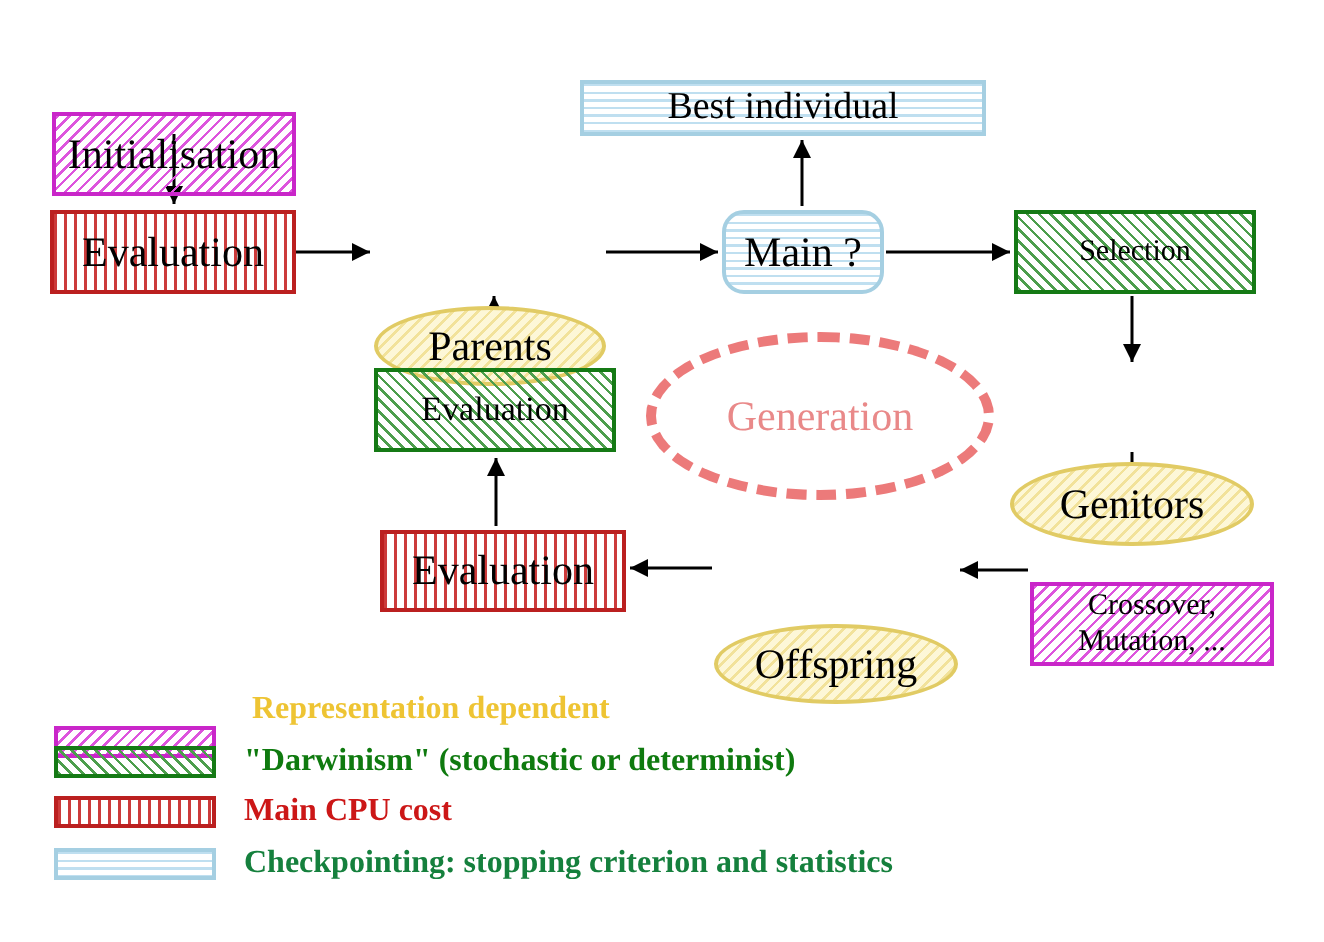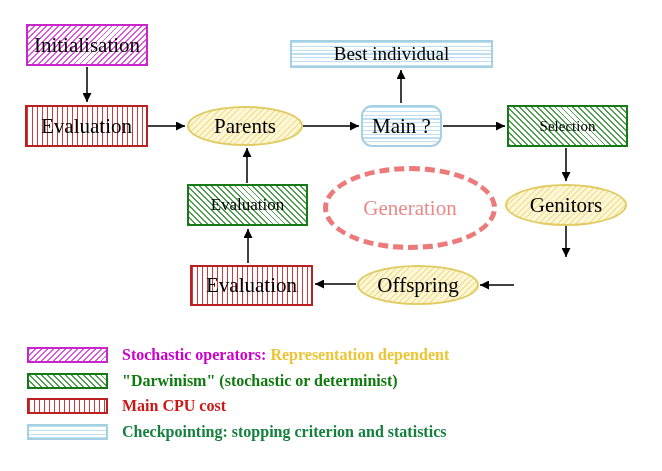--- a/index.html
+++ b/index.html
@@ -8,37 +8,39 @@
     font-family:"Liberation Serif","DejaVu Serif",serif;
   }
   .node{
     position:absolute;display:flex;align-items:center;justify-content:center;
     color:#000;box-sizing:border-box;text-align:center;white-space:nowrap;
   }
   
   .hatch-magenta{
     border:2px solid #c926c9;
     background-image:repeating-linear-gradient(135deg,#dd55dd 0,#dd55dd 1.3px,transparent 1.3px,transparent 4.2px);
+    margin-top:32px;
   }
   .hatch-green{
     border:2px solid #157a15;
     background-image:repeating-linear-gradient(45deg,#4d9e4d 0,#4d9e4d 1.3px,transparent 1.3px,transparent 4.2px);
   }
   .stripe-red{
     border:2px solid #bb2020;
     background-image:repeating-linear-gradient(90deg,#cc3b3b 0,#cc3b3b 1.4px,transparent 1.4px,transparent 5px);
   }
   .stripe-cyan{
     border:2px solid #a5cfe2;
     background-image:repeating-linear-gradient(180deg,#bfdff0 0,#bfdff0 1.2px,transparent 1.2px,transparent 3.8px);
   }
   .ellipse-yellow{
     border:2px solid #e1cb64;border-radius:50%;
     background-color:#fdf7d7;
     background-image:repeating-linear-gradient(135deg,#f2e29a 0,#f2e29a 1.4px,transparent 1.4px,transparent 4.4px);
+    margin-top:47px;
   }
   .generation-ellipse{
     border:5px dashed #ec7a7a;border-radius:50%;color:#e98989;background:transparent;
   }
   
   #n-initialisation{left:26px;top:24px;width:122px;height:42px;font-size:21px;}
   #n-evaluation-top{left:25px;top:105px;width:123px;height:42px;font-size:21px;}
   #n-parents{left:187px;top:106px;width:116px;height:40px;font-size:21px;}
   #n-best-individual{left:290px;top:40px;width:203px;height:28px;font-size:19px;}
   #n-stop{left:361px;top:105px;width:81px;height:42px;font-size:21px;border-radius:11px;}
@@ -129,24 +131,27 @@
   </div>
 
   <div id="n-evaluation-bottom" class="node stripe-red">
     <span>Evaluation</span>
   </div>
 
   <div id="n-offspring" class="node ellipse-yellow">
     <span>Offspring</span>
   </div>
 
+  <div id="n-crossover" class="node hatch-magenta">
+    <span>Crossover,</span>
+    <span>Mutation, ...</span>
+  </div>
 
   <div id="legend-row-1" class="legend-row">
     <div class="swatch hatch-magenta"></div>
-    <span class="lg-magenta">Stochastic operators:</span>
     <span class="lg-gold">Representation dependent</span>
   </div>
 
   <div id="legend-row-2" class="legend-row">
     <div class="swatch hatch-green"></div>
     <span class="lg-green">"Darwinism" (stochastic or determinist)</span>
   </div>
 
   <div id="legend-row-3" class="legend-row">
     <div class="swatch stripe-red"></div>

